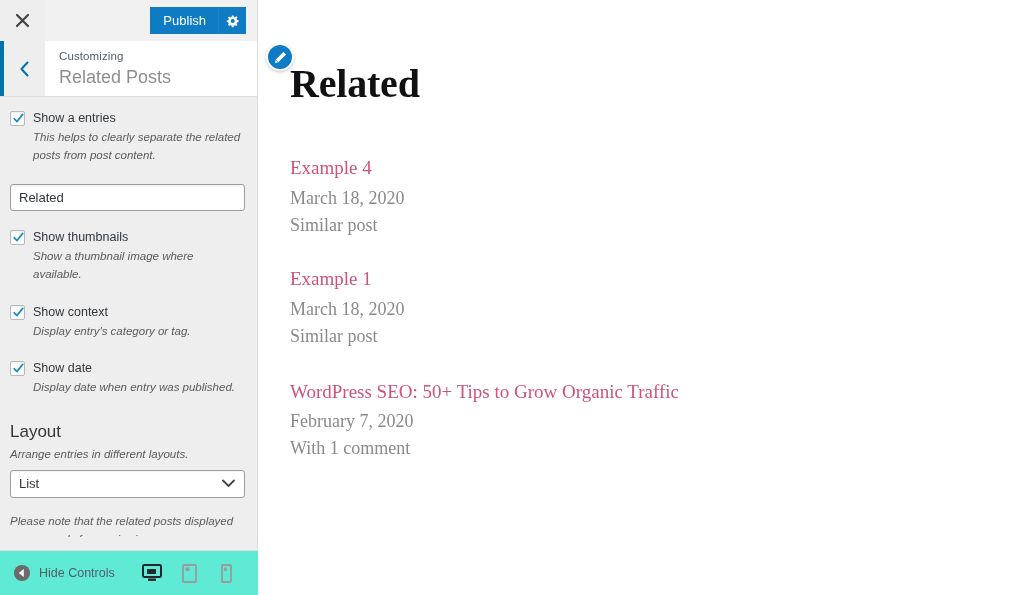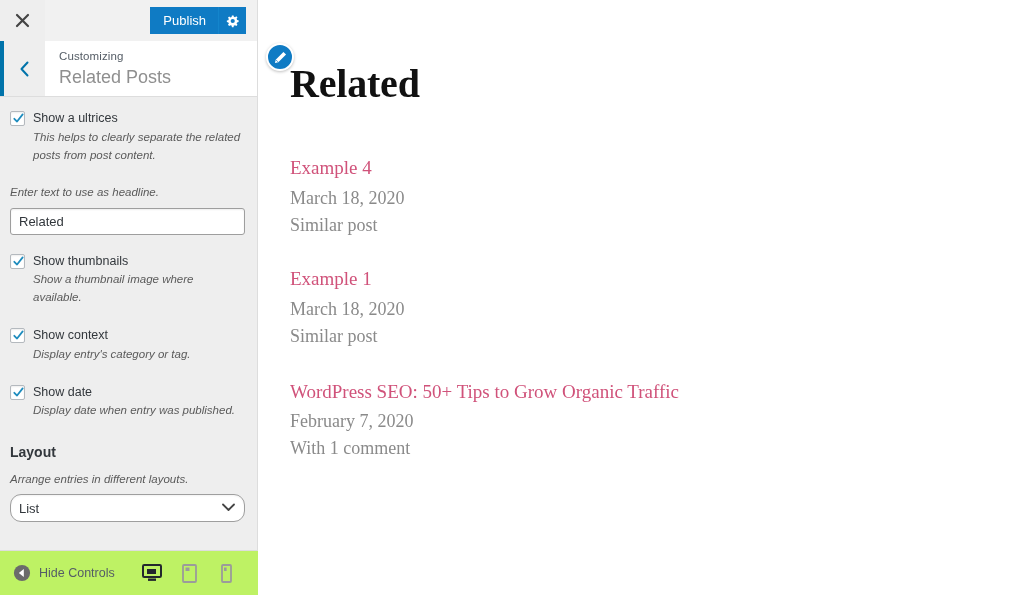--- a/index.html
+++ b/index.html
@@ -154,25 +154,25 @@
   }
 
   .field-label {
     font-size: 11.5px;
     color: #5a5a5a;
     font-style: italic;
     line-height: 1.5;
     margin-bottom: 6px;
   }
   .section-title {
-    font-size: 14px;
+    font-size: 17px;
     color: #32373c;
-    font-weight: bold;
+    font-weight: normal;
     line-height: 1.5;
-    margin-bottom: 8px;
+    margin-bottom: 2px;
   }
   .text-input {
     width: 235px;
     height: 27px;
     border: 1px solid #9e9e9e;
     border-radius: 3px;
     background: #ffffff;
     padding: 0 8px;
     font-size: 13px;
     color: #32373c;
@@ -181,21 +181,21 @@
     outline: none;
   }
   .select-wrap {
     position: relative;
     width: 235px;
   }
   .select-box {
     width: 235px;
     height: 28px;
     border: 1px solid #9e9e9e;
-    border-radius: 11px;
+    border-radius: 3px;
     background: #ffffff;
     padding: 0 8px;
     font-size: 13px;
     color: #32373c;
     display: flex;
     align-items: center;
     cursor: pointer;
     box-shadow: inset 0 1px 2px rgba(0,0,0,0.05);
   }
   .select-arrow {
@@ -213,21 +213,21 @@
     margin-top: 14px;
   }
 
   
   .cust-footer {
     position: absolute;
     bottom: 0;
     left: 0;
     width: 258px;
     height: 45px;
-    background: #bef264;
+    background: #5eead4;
     border-top: 1px solid #dddddd;
     display: flex;
     align-items: center;
     padding: 0 10px 0 13px;
   }
   .hide-controls {
     display: flex;
     align-items: center;
     cursor: pointer;
   }
@@ -354,27 +354,26 @@
 
     <div class="controls">
 
       <div class="control">
         <div class="ck-row">
           <span class="checkbox">
             <svg width="17" height="17" viewBox="0 0 20 20">
               <path d="M14.9 5.2 L8.3 13.6 L5.1 10.3" stroke="#1e8cbe" stroke-width="2.1" fill="none" stroke-linecap="round" stroke-linejoin="round"></path>
             </svg>
           </span>
-          <span class="ck-label">Show a ultrices</span>
+          <span class="ck-label">Show a entries</span>
         </div>
         <div class="ck-desc">This helps to clearly separate the related posts from post content.</div>
       </div>
 
       <div class="control" style="margin-top:20px;margin-bottom:17px;">
-        <div class="field-label">Enter text to use as headline.</div>
         <input class="text-input" type="text" value="Related" style="">
       </div>
 
       <div class="control">
         <div class="ck-row">
           <span class="checkbox">
             <svg width="17" height="17" viewBox="0 0 20 20">
               <path d="M14.9 5.2 L8.3 13.6 L5.1 10.3" stroke="#1e8cbe" stroke-width="2.1" fill="none" stroke-linecap="round" stroke-linejoin="round"></path>
             </svg>
           </span>

